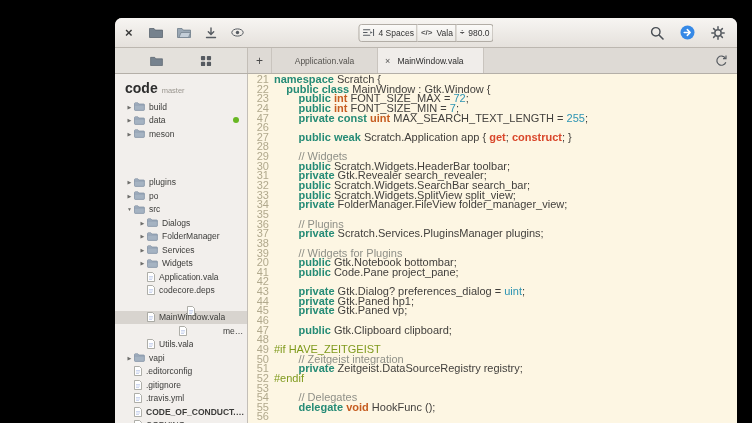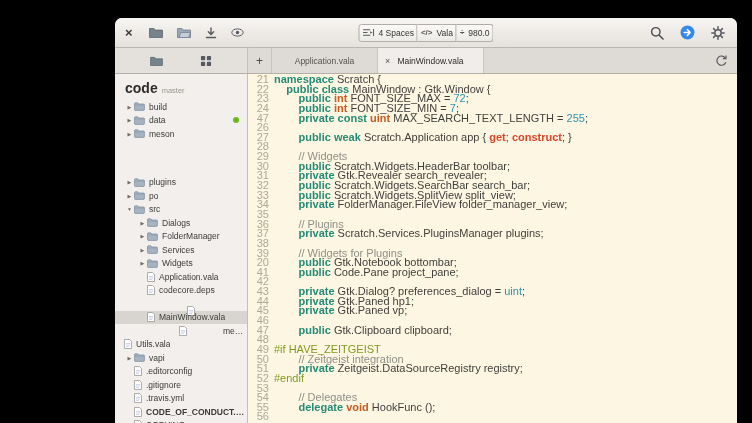--- a/index.html
+++ b/index.html
@@ -334,21 +334,21 @@
           <div class="tree-row" style="padding-left: 23px; gap: 32px;">
             <span class="expander"></span>
             <span class="tree-ico">
               <svg width="8" height="10" viewBox="0 0 8 10">
                 <path d="M.5.5h5l2 2v7h-7z" fill="#fff" stroke="#9a9a94" stroke-width=".8"></path>
                 <path d="M2 4.5h4M2 6h4M2 7.5h3" stroke="#b9c6e8" stroke-width=".7"></path>
               </svg>
             </span>
             <span class="tree-label">meson.build</span>
           </div>
-          <div class="tree-row" style="">
+          <div class="tree-row" style="padding-left: 23px;">
             <span class="expander"></span>
             <span class="tree-ico">
               <svg width="8" height="10" viewBox="0 0 8 10">
                 <path d="M.5.5h5l2 2v7h-7z" fill="#fff" stroke="#9a9a94" stroke-width=".8"></path>
                 <path d="M2 4.5h4M2 6h4M2 7.5h3" stroke="#b9c6e8" stroke-width=".7"></path>
               </svg>
             </span>
             <span class="tree-label">Utils.vala</span>
           </div>
           <div class="tree-row" style="padding-left: 10px;">

